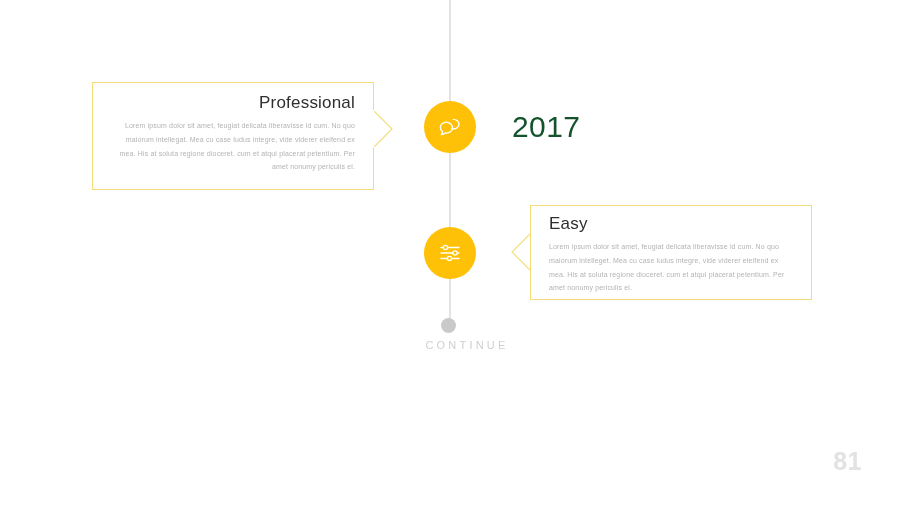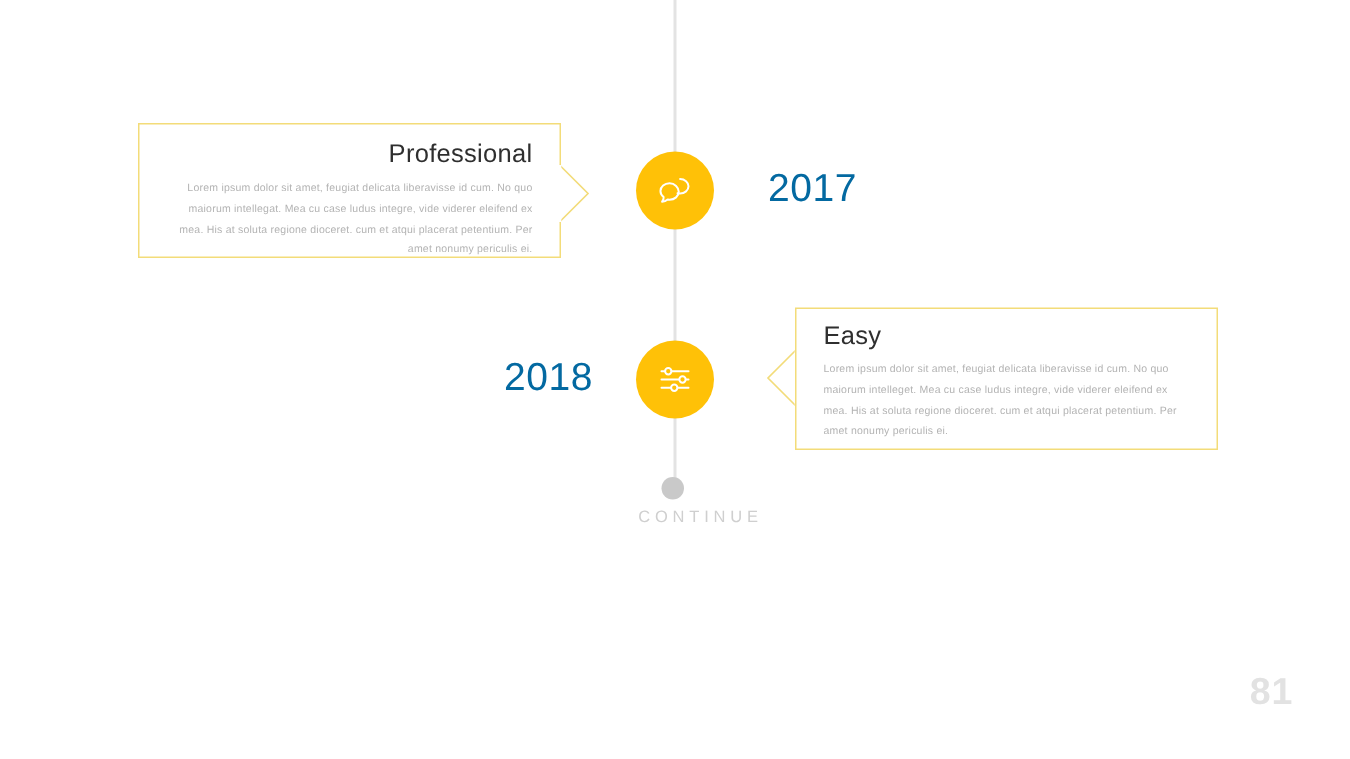--- a/index.html
+++ b/index.html
@@ -41,41 +41,41 @@
     align-items: center;
     justify-content: center;
   }
   .node-2017 { left: 424px; top: 101px; }
   .node-2018 { left: 424px; top: 227px; }
   .node svg { display: block; }
 
   
   .year {
     position: absolute;
-    font-size: 26px;
+    font-size: 30px;
     font-weight: 300;
-    color: #0369a1;
+    color: #14532d;
     letter-spacing: 0.4px;
     white-space: nowrap;
   }
   .year-2017 { left: 512px; top: 110px; }
   .year-2018 { left: 336px; top: 236px; }
 
   
   .card {
     position: absolute;
     background: #ffffff;
     border: 1px solid #f3dc79;
     box-sizing: border-box;
   }
   .card-left {
     left: 92px;
     top: 82px;
     width: 282px;
-    height: 90px;
+    height: 108px;
     padding: 10px 18px 10px 18px;
     text-align: right;
   }
   .card-right {
     left: 530px;
     top: 205px;
     width: 282px;
     height: 95px;
     padding: 8px 18px 10px 18px;
     text-align: left;
@@ -164,21 +164,20 @@
     <span>
       <svg width="26" height="26" viewBox="0 0 26 26" fill="none" stroke="#ffffff" stroke-width="1.35" stroke-linecap="round" stroke-linejoin="round">
         <path d="M16.4 5.4c3.1 0 5.6 2.1 5.6 4.8 0 2.6-2.5 4.8-5.6 4.8-.6 0-1.2-.1-1.7-.2"></path>
         <path d="M9.4 8.2c-3.4 0-6.1 2.3-6.1 5.2 0 1.6.8 3 2.1 4 .1 1-.2 2.2-1 3.1 1.4-.1 2.8-.7 3.7-1.5.4.1 .9.1 1.3.1 3.4 0 6.1-2.3 6.1-5.2s-2.7-5.7-6.1-5.7z"></path>
       </svg>
     </span>
   </div>
 
   <div class="year year-2017">2017</div>
 
-  <div class="year year-2018">2018</div>
 
   <div class="node node-2018">
     <span>
       <svg width="26" height="26" viewBox="0 0 26 26" fill="none" stroke="#ffffff" stroke-width="1.35" stroke-linecap="round">
         <line x1="4" y1="7.5" x2="22" y2="7.5"></line>
         <line x1="4" y1="13" x2="22" y2="13"></line>
         <line x1="4" y1="18.5" x2="22" y2="18.5"></line>
         <circle cx="8.5" cy="7.5" r="2.1" fill="#ffc107"></circle>
         <circle cx="18" cy="13" r="2.1" fill="#ffc107"></circle>
         <circle cx="12.5" cy="18.5" r="2.1" fill="#ffc107"></circle>

